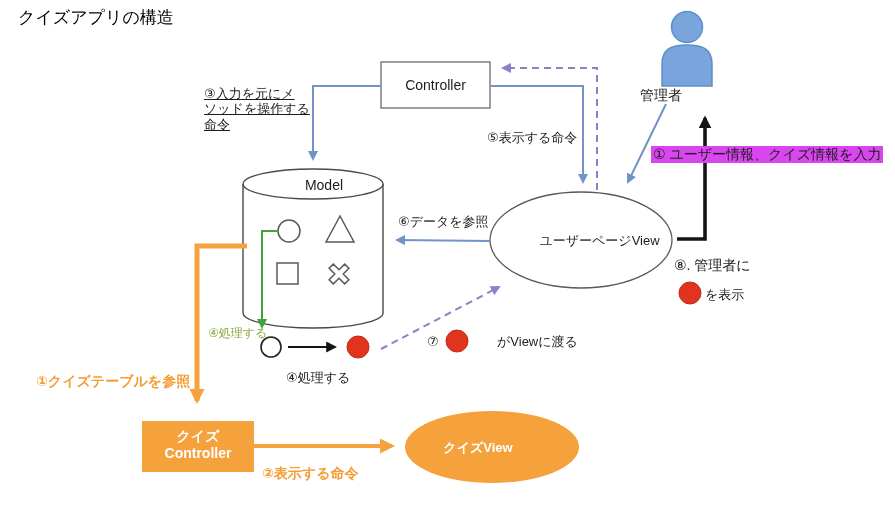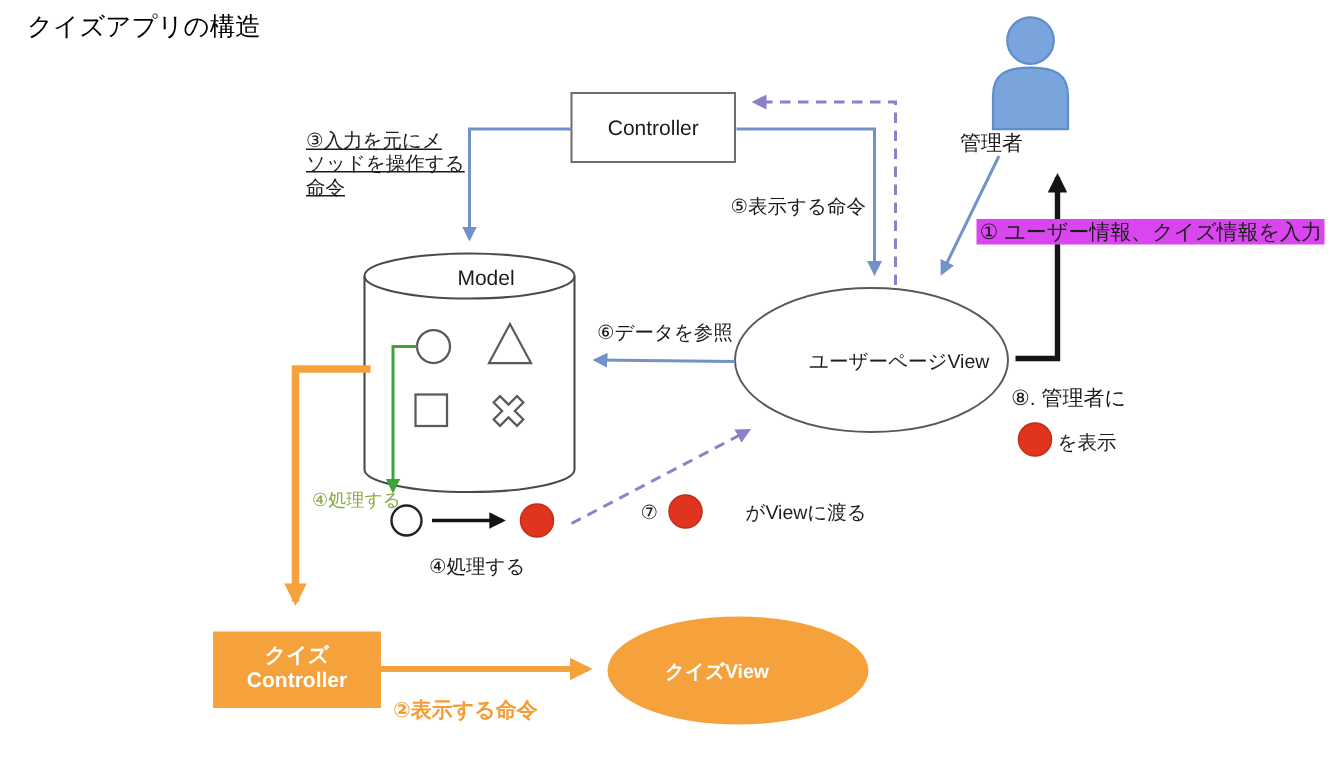--- a/index.html
+++ b/index.html
@@ -125,20 +125,21 @@
   <div class="lbl" style="left:705px;top:287px;">を表示</div>
 
   <div class="lbl green-text" style="left:208px;top:326px;">④処理する</div>
 
   <div class="lbl" style="left:286px;top:370px;">④処理する</div>
 
   <div class="lbl" style="left:427px;top:334px;">⑦</div>
 
   <div class="lbl" style="left:497px;top:334px;">がViewに渡る</div>
 
+  <div class="lbl orange-bold" style="left:36px;top:373px;">①クイズテーブルを参照</div>
 
   <div class="lbl preline center white-bold" style="left:142px;top:428px;width:112px;">クイズ
 Controller</div>
 
   <div class="lbl center white-bold" style="left:405px;top:440px;width:146px;font-size:13px;">クイズView</div>
 
   <div class="lbl orange-bold" style="left:262px;top:465px;">②表示する命令</div>
 
 
 </div>

